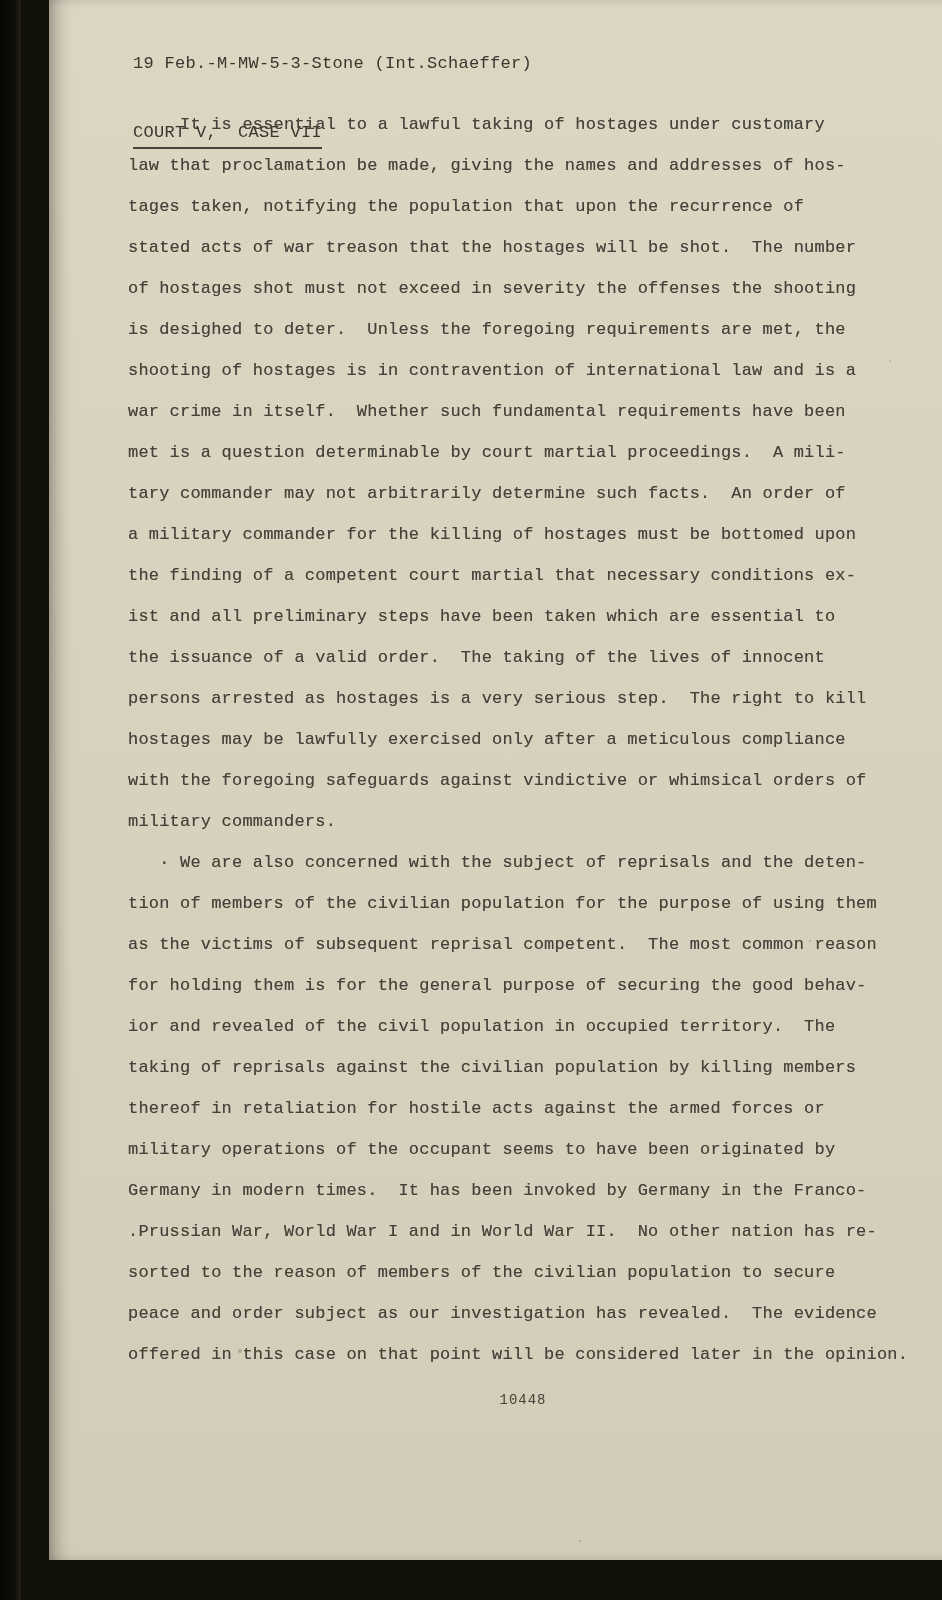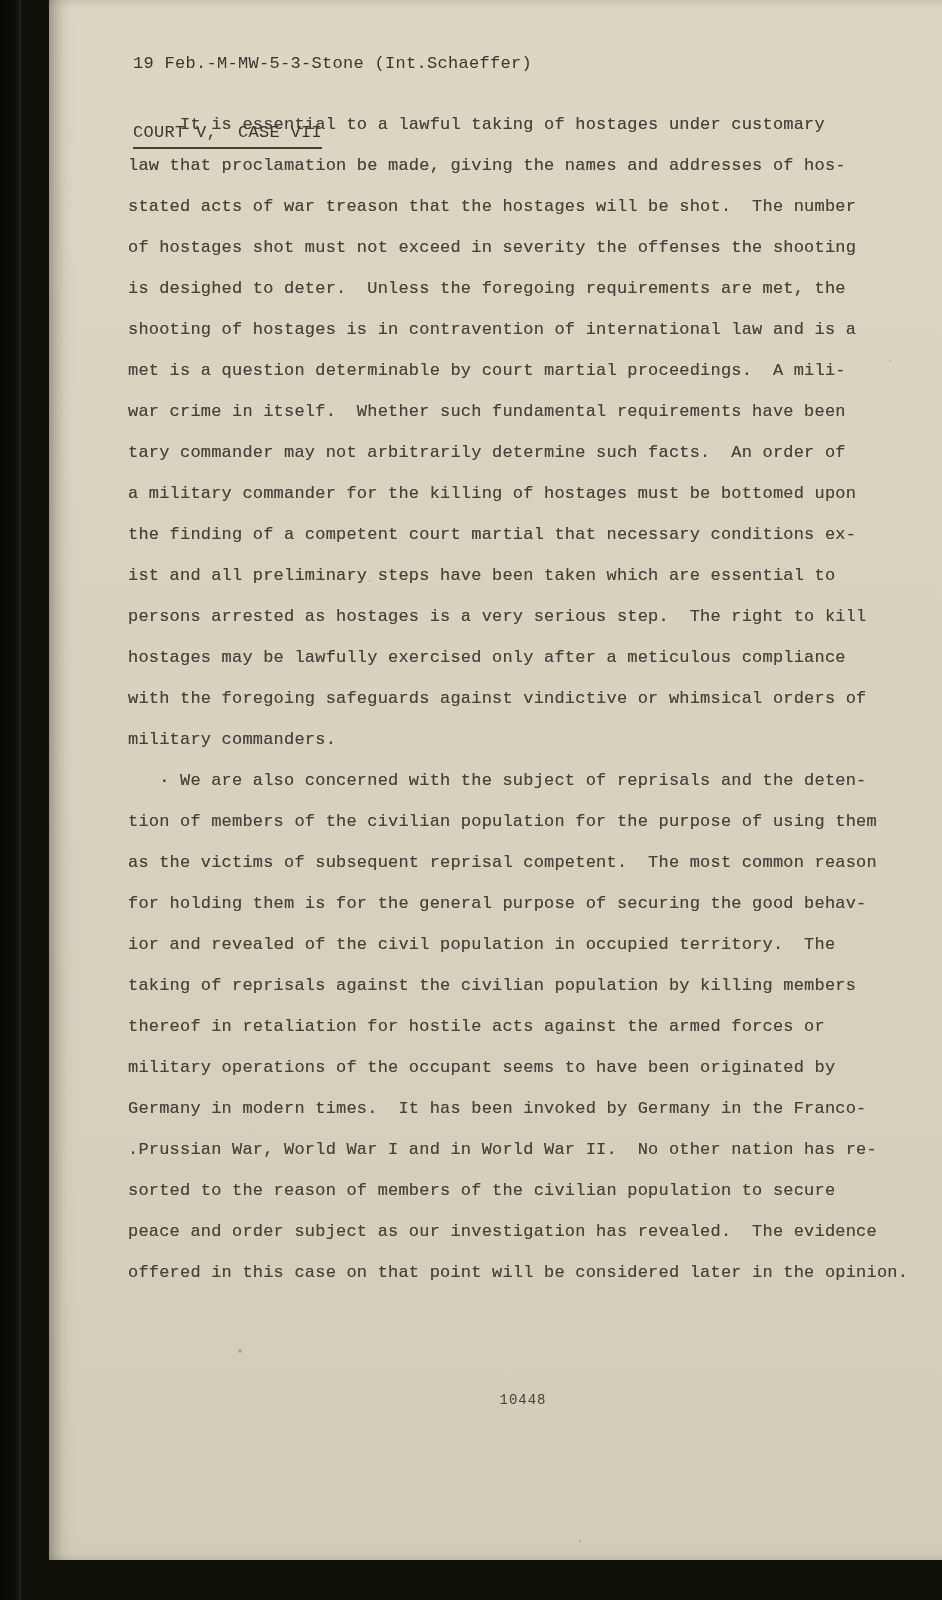--- a/index.html
+++ b/index.html
@@ -97,30 +97,32 @@
   <div class="edge-strip"></div>
   <div class="paper">
     <div class="header">
       <div>19 Feb.-M-MW-5-3-Stone (Int.Schaeffer)</div>
       <div><span class="underlined">COURT V,  CASE VII</span></div>
     </div>
     <div class="body-text">
       <div>
           <div class="line">     It is essential to a lawful taking of hostages under customary</div>
           <div class="line">law that proclamation be made, giving the names and addresses of hos-</div>
+          <div class="line">tages taken, notifying the population that upon the recurrence of</div>
           <div class="line">stated acts of war treason that the hostages will be shot.  The number</div>
           <div class="line">of hostages shot must not exceed in severity the offenses the shooting</div>
           <div class="line">is desighed to deter.  Unless the foregoing requirements are met, the</div>
           <div class="line">shooting of hostages is in contravention of international law and is a</div>
+          <div class="line">war crime in itself.  Whether such fundamental requirements have been</div>
           <div class="line">met is a question determinable by court martial proceedings.  A mili-</div>
-          <div class="line">war crime in itself.  Whether such fundamental requirements have been</div>
           <div class="line">tary commander may not arbitrarily determine such facts.  An order of</div>
           <div class="line">a military commander for the killing of hostages must be bottomed upon</div>
           <div class="line">the finding of a competent court martial that necessary conditions ex-</div>
           <div class="line">ist and all preliminary steps have been taken which are essential to</div>
+          <div class="line">the issuance of a valid order.  The taking of the lives of innocent</div>
           <div class="line">persons arrested as hostages is a very serious step.  The right to kill</div>
           <div class="line">hostages may be lawfully exercised only after a meticulous compliance</div>
           <div class="line">with the foregoing safeguards against vindictive or whimsical orders of</div>
           <div class="line">military commanders.</div>
         </div>
       <div>
           <div class="line">   · We are also concerned with the subject of reprisals and the deten-</div>
           <div class="line">tion of members of the civilian population for the purpose of using them</div>
           <div class="line">as the victims of subsequent reprisal competent.  The most common reason</div>
           <div class="line">for holding them is for the general purpose of securing the good behav-</div>

